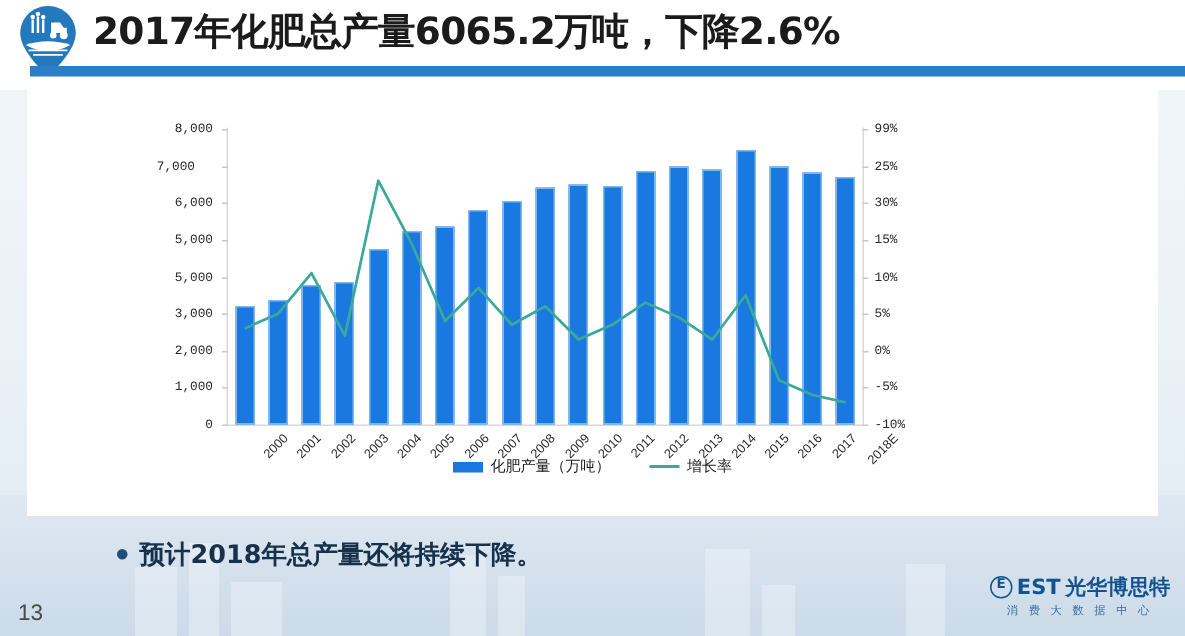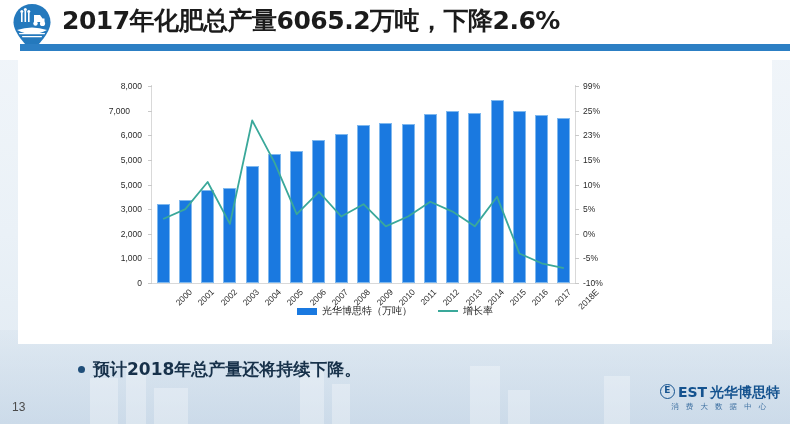--- a/index.html
+++ b/index.html
@@ -42,21 +42,21 @@
   .axis-line{
     position:absolute;background:#d2d2d2;
   }
   .axis-left{left:133px;top:29px;width:1px;height:199px;background:#d9d9d9;}
   .axis-right{left:557px;top:29px;width:1px;height:199px;background:#d9d9d9;}
   .axis-base{left:133px;top:227px;width:425px;height:1px;background:#d9d9d9;}
 
   .tick{position:absolute;width:4px;height:1px;background:#c9c9c9;}
   .tick-lab{
     position:absolute;font-size:8.5px;color:#2b2b2b;
-    font-family:Liberation Sans, sans-serif;white-space:nowrap;
+    font-family:Liberation Mono, monospace;white-space:nowrap;
   }
   .tick-lab.left{text-align:right;width:42px;}
   .tick-lab.right{text-align:left;width:40px;}
 
   .bars{position:absolute;left:134px;top:30px;width:423px;height:197px;}
   .bar{
     position:absolute;bottom:0;width:13px;
     background:#1a79e0;
     border:0.6px solid #7fb8ee;box-sizing:border-box;
   }
@@ -84,21 +84,21 @@
   .bullet-dot{
     width:7px;height:7px;border-radius:50%;background:#1f4e79;flex:0 0 auto;
   }
   .bullet-text{
     font-family:"DejaVu Sans","Liberation Sans",sans-serif;
     font-size:17px;font-weight:bold;color:#17314a;white-space:nowrap;
   }
 
   .page-no{
     position:absolute;left:12px;top:400px;
-    font-size:12px;color:#4a4a4a;
+    font-size:15px;color:#4a4a4a;
   }
 
   
   .corp-logo{
     position:absolute;right:8px;top:384px;width:124px;height:34px;
     text-align:center;
   }
   .corp-main{
     display:flex;align-items:center;justify-content:center;gap:3px;
     font-size:14px;font-weight:bold;color:#15538f;
@@ -194,21 +194,21 @@
         <div class="tick-lab right" style="left: 565px; top: 197.375px;">-5%</div>
         <div class="tick" style="left: 557px; top: 177.75px;"></div>
         <div class="tick-lab right" style="left: 565px; top: 172.75px;">0%</div>
         <div class="tick" style="left: 557px; top: 153.125px;"></div>
         <div class="tick-lab right" style="left: 565px; top: 148.125px;">5%</div>
         <div class="tick" style="left: 557px; top: 128.5px;"></div>
         <div class="tick-lab right" style="left: 565px; top: 123.5px;">10%</div>
         <div class="tick" style="left: 557px; top: 103.875px;"></div>
         <div class="tick-lab right" style="left: 565px; top: 98.875px;">15%</div>
         <div class="tick" style="left: 557px; top: 79.25px;"></div>
-        <div class="tick-lab right" style="left: 565px; top: 74.25px;">23%</div>
+        <div class="tick-lab right" style="left: 565px; top: 74.25px;">30%</div>
         <div class="tick" style="left: 557px; top: 54.625px;"></div>
         <div class="tick-lab right" style="left: 565px; top: 49.625px;">25%</div>
         <div class="tick" style="left: 557px; top: 30px;"></div>
         <div class="tick-lab right" style="left: 565px; top: 25px;">99%</div>
       </div>
 
     <div class="bars" id="bars">
         <div class="bar" style="left: 4.63158px; height: 78.8px; background: rgb(26, 121, 224);"></div>
         <div class="bar" style="left: 26.8947px; height: 83.2325px; background: rgb(26, 121, 224);"></div>
         <div class="bar" style="left: 49.1579px; height: 93.3287px; background: rgb(26, 121, 224);"></div>
@@ -252,21 +252,21 @@
         <div class="xlab" style="left: 461.816px; top: 231px;">2014</div>
         <div class="xlab" style="left: 484.079px; top: 231px;">2015</div>
         <div class="xlab" style="left: 506.342px; top: 231px;">2016</div>
         <div class="xlab" style="left: 528.605px; top: 231px;">2017</div>
         <div class="xlab" style="left: 550.868px; top: 231px;">2018E</div>
       </div>
 
     <div class="legend">
       <div class="legend-item">
         <span class="swatch-bar"></span>
-        <span>光华博思特（万吨）</span>
+        <span>化肥产量（万吨）</span>
       </div>
       <div class="legend-item">
         <span class="swatch-line"></span>
         <span>增长率</span>
       </div>
     </div>
   </div>
 
   <div class="bullet-row">
     <span class="bullet-dot"></span>

